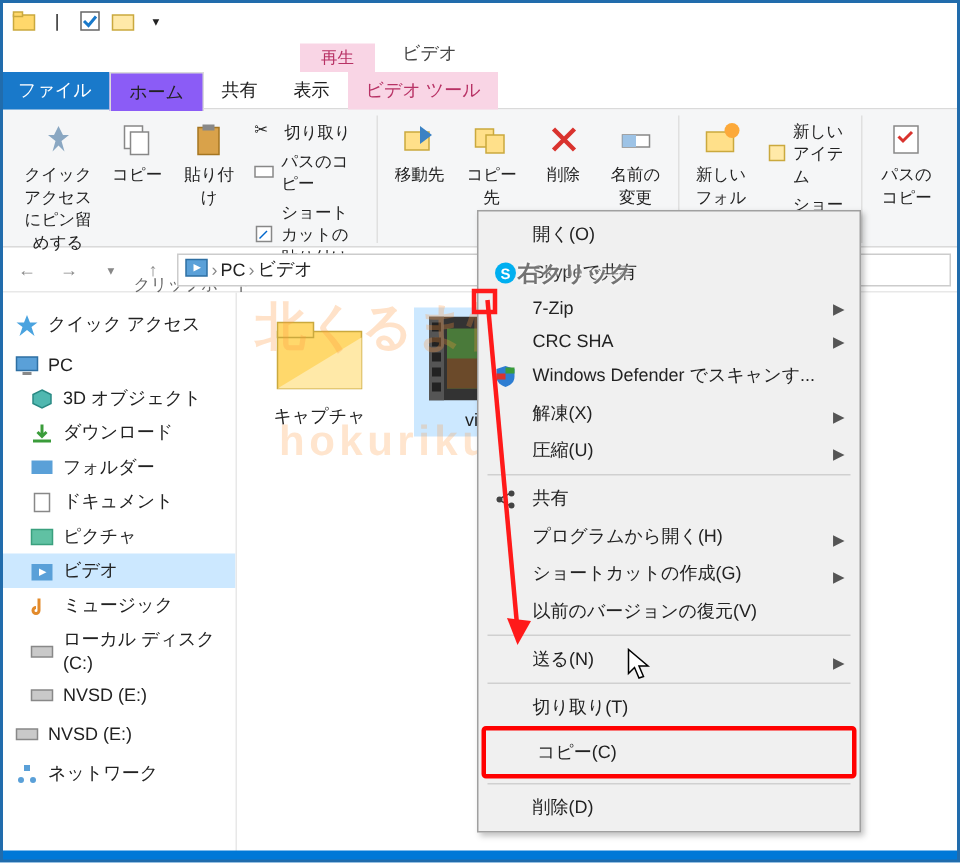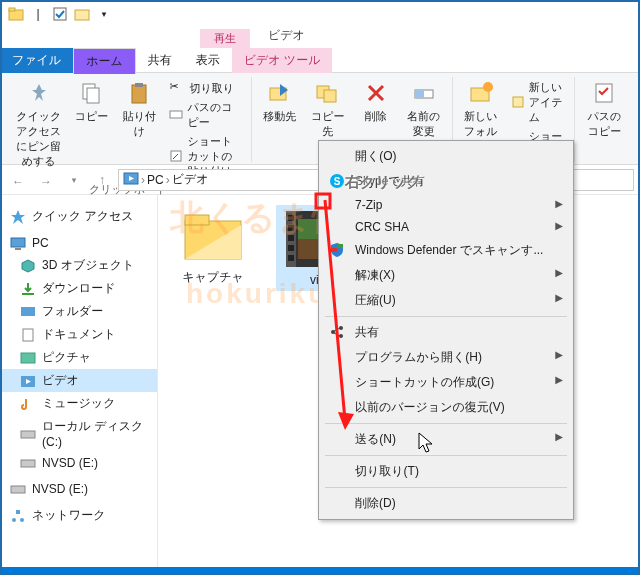--- a/index.html
+++ b/index.html
@@ -29,21 +29,21 @@
 .sidebar{width:158px;border-right:1px solid #e8e8e8;padding:6px 0;overflow:hidden}
 .sitem{display:flex;align-items:center;gap:6px;padding:3px 8px 3px 20px;font-size:12px;cursor:pointer}
 .sitem.top{padding-left:10px;margin-top:4px}
 .sitem.sel{background:#cce8ff}
 .sicon{width:16px;height:16px;flex-shrink:0}
 .content{flex:1;padding:10px;display:flex;gap:18px;align-items:flex-start;position:relative}
 .fitem{display:flex;flex-direction:column;align-items:center;gap:4px;width:90px;font-size:12px;text-align:left}
 .fthumb{width:70px;height:60px;display:flex;align-items:center;justify-content:center}
 .status{height:22px;border-top:1px solid #e8e8e8;display:flex;align-items:center;padding:0 10px;gap:16px;font-size:11px;color:#555}
 .ctxmenu{position:absolute;left:318px;top:140px;width:256px;background:#f0f0f0;border:1px solid #a0a0a0;box-shadow:2px 2px 4px rgba(0,0,0,.25);font-size:12px;padding:3px 2px;z-index:10}
-.citem{display:flex;align-items:flex-start;padding:4px 18px 4px 34px;position:relative;cursor:pointer}
+.citem{display:flex;align-items:flex-end;padding:4px 18px 4px 34px;position:relative;cursor:pointer}
 .csep{height:1px;background:#d0d0d0;margin:3px 4px}
 .cicon{position:absolute;left:8px;width:16px;height:16px}
 .carrow{position:absolute;right:8px;font-size:10px;color:#555}
 .hlbox{border:3px solid red;border-radius:3px}
 .anno{position:absolute;color:#737373;font-weight:bold;font-size:15px;text-shadow:0 0 3px #fff,0 0 3px #fff;z-index:20}
 .arrow-svg{position:absolute;z-index:19;pointer-events:none}
 .cursor{position:absolute;z-index:25}
 .watermark{position:absolute;left:170px;top:195px;font-size:34px;font-weight:bold;color:rgba(255,150,60,.28);z-index:2;letter-spacing:1px}
 .watermark2{position:absolute;left:186px;top:278px;font-size:28px;font-weight:bold;color:rgba(255,150,60,.25);z-index:2;letter-spacing:3px}
 .taskbar{position:absolute;bottom:0;left:0;right:0;height:8px;background:#0078d7}
@@ -434,20 +434,23 @@
     </div>
   <div class="csep"></div>
   <div class="citem">
       <span>送る(N)</span>
       <span class="carrow">▶</span>
     </div>
   <div class="csep"></div>
   <div class="citem">
       <span>切り取り(T)</span>
     </div>
+  <div class="citem hlbox" style="padding-top:6px;padding-bottom:6px">
+      <span>コピー(C)</span>
+    </div>
   <div class="csep"></div>
   <div class="citem">
       <span>削除(D)</span>
     </div>
 
 </div>
 
 <div class="anno" style="left:345px;top:173px">右クリック</div>
 
 <svg class="arrow-svg" style="left:300px;top:190px" width="80" height="260">

